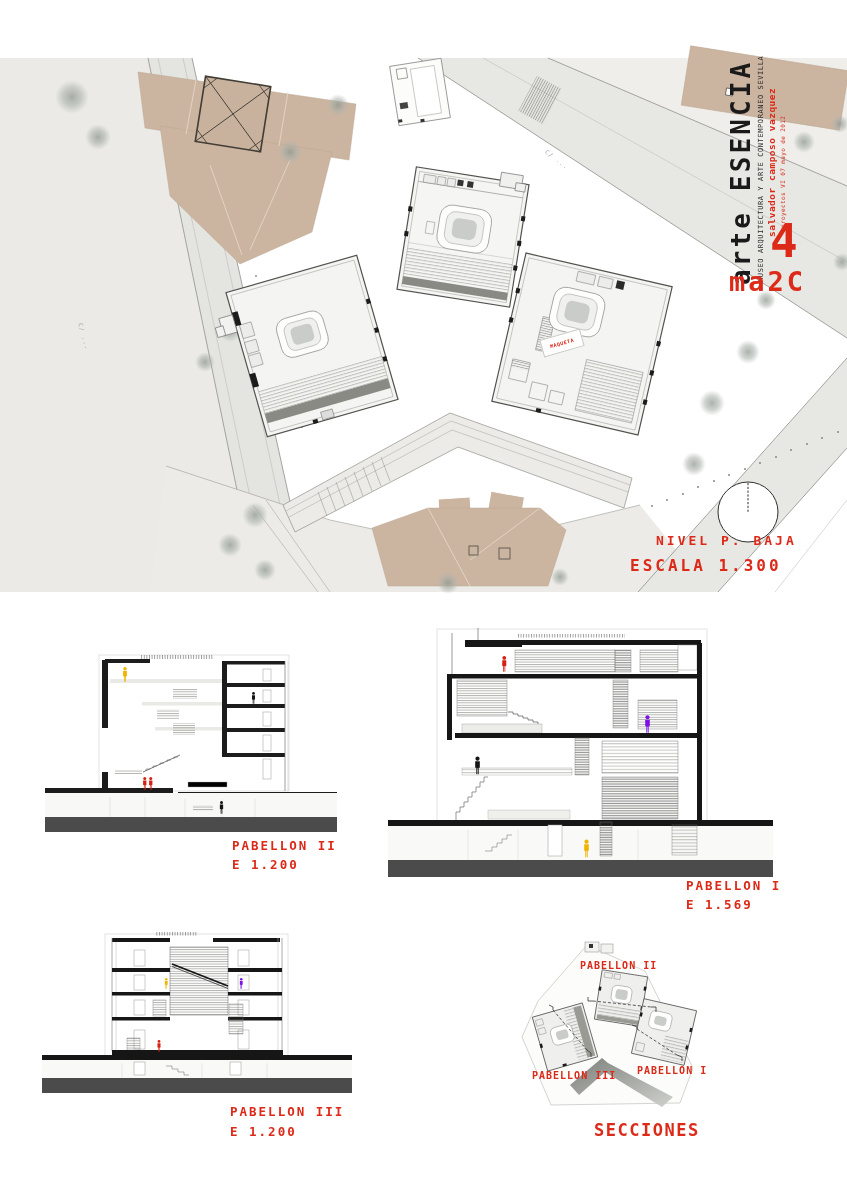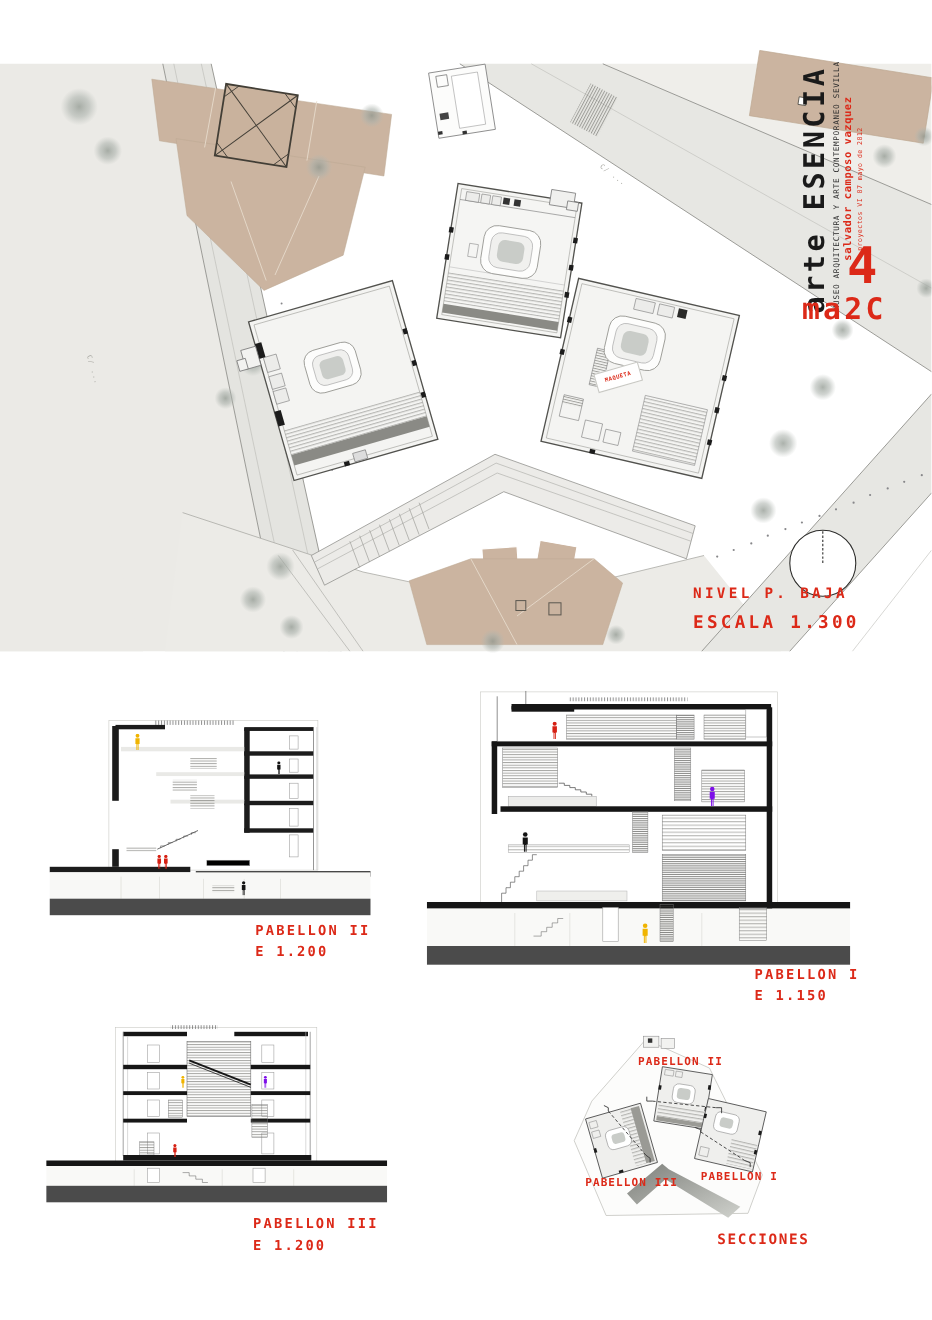--- a/index.html
+++ b/index.html
@@ -279,21 +279,21 @@
 <div class="abs street-label" style="left:84px;top:322px;transform:rotate(74deg)">C/ ...</div>
 <div class="abs street-label" style="left:548px;top:148px;transform:rotate(37deg)">C/ ...</div>
 
 <div class="abs vtext" style="left:726px;top:285px;font-size:26px;font-weight:600;letter-spacing:.12em;color:#1a1a1a">arte ESENCIA</div>
 <div class="abs vtext" style="left:757px;top:282px;font-size:7px;letter-spacing:.6px;color:#2a2a2a">MUSEO ARQUITECTURA Y ARTE CONTEMPORANEO SEVILLA</div>
 <div class="abs vtext red" style="left:766px;top:237px;font-size:9.5px;font-weight:700;letter-spacing:.5px">salvador camposo vazquez</div>
 <div class="abs vtext red" style="left:779px;top:228px;font-size:6px;letter-spacing:.4px">proyectos VI 07 mayo de 2012</div>
 <div class="abs red" style="left:770px;top:218px;font-size:46px;font-weight:700;line-height:1">4</div>
 <div class="abs red" style="left:729px;top:266px;font-size:27px;font-weight:700;letter-spacing:3px">ma2C</div>
 
-<div class="abs rlabel red" style="left:630px;top:533px;font-size:13px;letter-spacing:3px">NIVEL P. BAJA</div>
+<div class="abs rlabel red" style="left:656px;top:533px;font-size:13px;letter-spacing:3px">NIVEL P. BAJA</div>
 <div class="abs rlabel red" style="left:630px;top:556px;font-size:16px;letter-spacing:3px">ESCALA 1.300</div>
 
 <svg class="abs" style="left:45px;top:641px" width="292" height="200" viewBox="0 0 292 200">
   <rect x="54" y="14" width="190" height="136" fill="none" stroke="#c5c5c0" stroke-width=".5"></rect>
   <rect x="95" y="14" width="73" height="4" fill="url(#p-v2)"></rect>
   <rect x="57" y="19" width="6" height="68" fill="#1c1c1c"></rect>
   <rect x="57" y="131" width="6" height="16" fill="#1c1c1c"></rect>
   <rect x="60" y="18" width="45" height="4" fill="#1c1c1c"></rect>
   <rect x="177" y="21" width="5" height="95" fill="#1c1c1c"></rect>
   <rect x="177" y="20" width="63" height="3.5" fill="#1c1c1c"></rect>
@@ -497,23 +497,23 @@
     <polyline points="127,90 132,92 132,94"></polyline>
     <line x1="132" y1="94" x2="172" y2="120" stroke-dasharray="3,2"></line>
     <polyline points="172,120 177,122 177,126"></polyline>
   </g>
 </svg>
 
 <div class="abs rlabel red" style="left:232px;top:838px;font-size:12.5px">PABELLON II</div>
 <div class="abs rlabel red" style="left:232px;top:857px;font-size:12.5px">E 1.200</div>
 
 <div class="abs rlabel red" style="left:686px;top:878px;font-size:12.5px">PABELLON I</div>
-<div class="abs rlabel red" style="left:686px;top:897px;font-size:12.5px">E 1.150</div>
+<div class="abs rlabel red" style="left:686px;top:897px;font-size:12.5px">E 1.569</div>
 
 <div class="abs rlabel red" style="left:230px;top:1104px;font-size:12.5px">PABELLON III</div>
 <div class="abs rlabel red" style="left:230px;top:1124px;font-size:12.5px">E 1.200</div>
 
 <div class="abs rlabel red" style="left:580px;top:960px;font-size:10px;letter-spacing:1px">PABELLON II</div>
 <div class="abs rlabel red" style="left:532px;top:1070px;font-size:10px;letter-spacing:1px">PABELLON III</div>
 <div class="abs rlabel red" style="left:637px;top:1065px;font-size:10px;letter-spacing:1px">PABELLON I</div>
-<div class="abs rlabel red" style="left:652px;top:1120px;font-size:13px;letter-spacing:1.5px">SECCIONES</div>
+<div class="abs rlabel red" style="left:594px;top:1120px;font-size:17px;letter-spacing:1.5px">SECCIONES</div>
 
 </div>
 
 </body></html>

